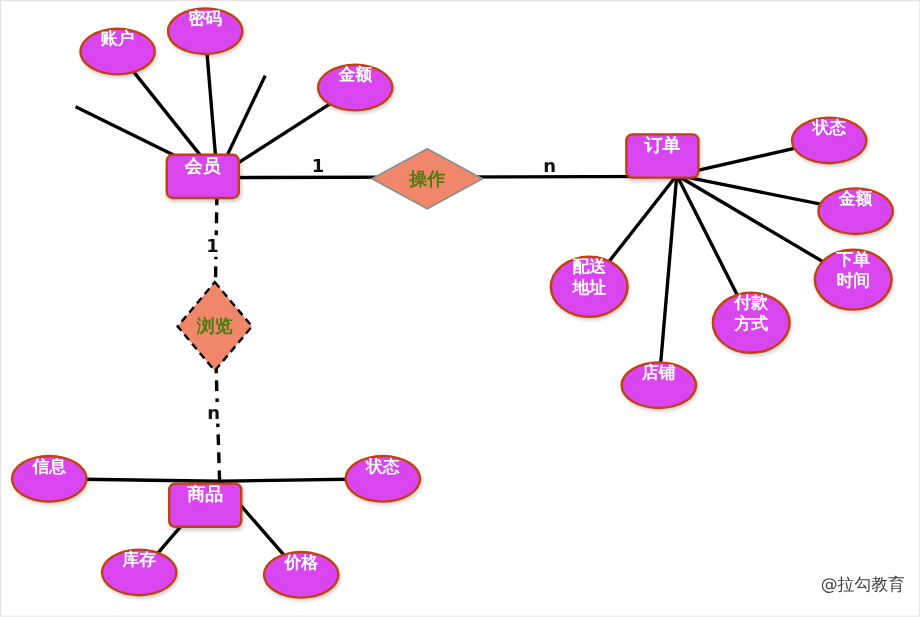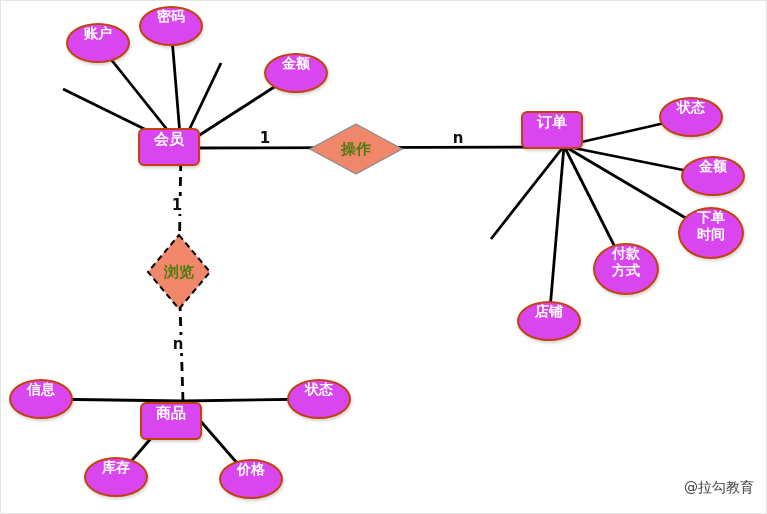--- a/index.html
+++ b/index.html
@@ -108,20 +108,23 @@
   </div>
   <div class="node ellipse big" style="left:677px;top:206px;">
     <span class="lbl">下单时间</span>
   </div>
   <div class="node ellipse big" style="left:592px;top:242px;">
     <span class="lbl">付款方式</span>
   </div>
   <div class="node ellipse" style="left:516px;top:300px;">
     <span class="lbl">店铺</span>
   </div>
+  <div class="node ellipse big" style="left:457px;top:212px;">
+    <span class="lbl">配送地址</span>
+  </div>
 
   <div class="node ellipse" style="left:8px;top:378px;">
     <span class="lbl">信息</span>
   </div>
   <div class="node ellipse" style="left:286px;top:378px;">
     <span class="lbl">状态</span>
   </div>
   <div class="node ellipse" style="left:83px;top:456px;">
     <span class="lbl">库存</span>
   </div>

